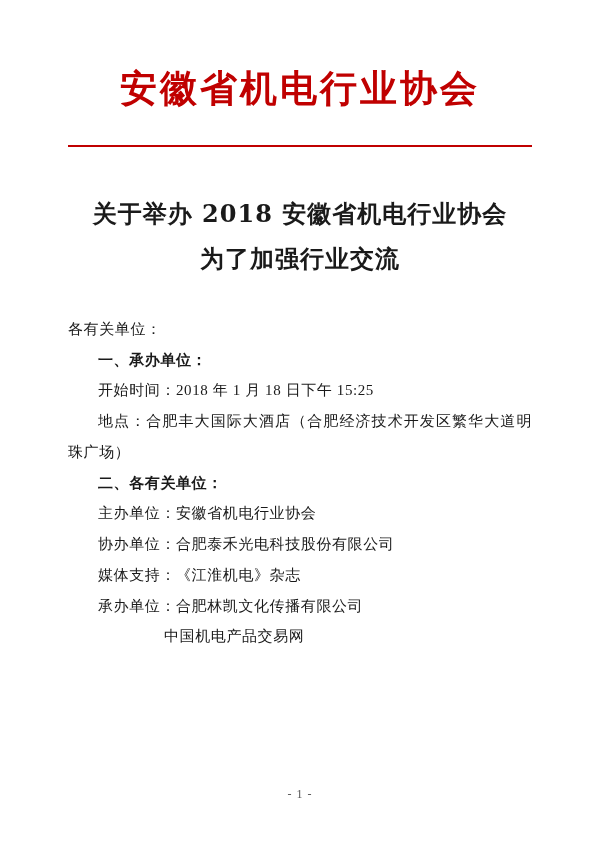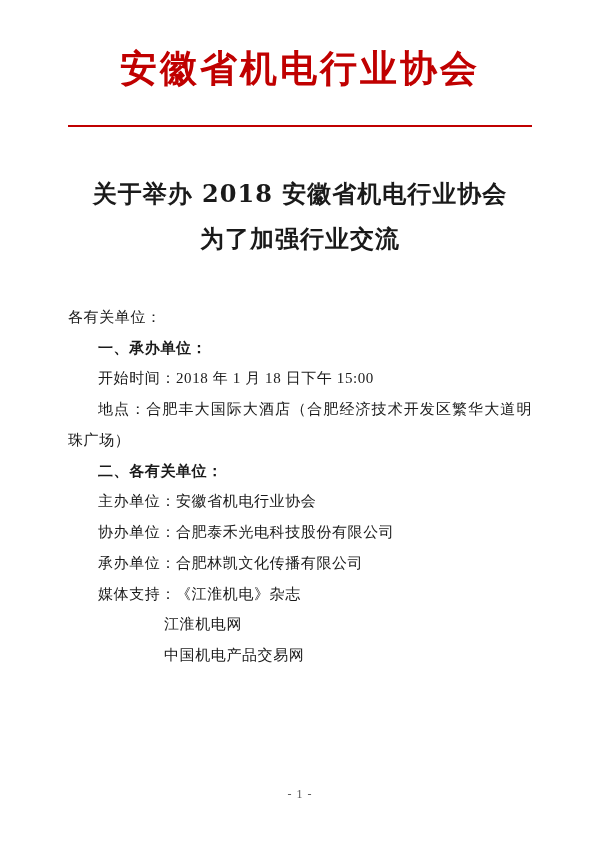--- a/index.html
+++ b/index.html
@@ -18,21 +18,21 @@
   .page {
     width: 600px;
     height: 848px;
     box-sizing: border-box;
     padding: 0 68px;
     position: relative;
     background: #ffffff;
   }
   .letterhead {
     text-align: center;
-    padding-top: 48px;
+    padding-top: 68px;
   }
   .letterhead-title {
     color: #c00000;
     font-family: "DejaVu Serif", serif;
     font-weight: bold;
     font-size: 37px;
     letter-spacing: 3px;
     line-height: 1.1;
     white-space: nowrap;
   }
@@ -49,21 +49,21 @@
     font-weight: bold;
     font-size: 24px;
     line-height: 1.9;
     letter-spacing: 1px;
     color: #1a1a1a;
   }
   .doc-title .line {
     display: block;
   }
   .body-text {
-    margin-top: 40px;
+    margin-top: 32px;
     font-size: 15px;
     line-height: 2.05;
     letter-spacing: 0.6px;
     color: #1a1a1a;
   }
   .p {
     margin: 0;
     text-align: justify;
   }
   .indent2 {
@@ -106,35 +106,34 @@
     <span class="line">为了加强行业交流</span>
   </div>
 
   <div class="body-text">
 
     <p class="p">各有关单位：</p>
 
 
     <p class="p heading-item">一、承办单位：</p>
 
-    <p class="p sub-item">开始时间：2018 年 1 月 18 日下午 15:00</p>
+    <p class="p sub-item">开始时间：2018 年 1 月 18 日下午 15:25</p>
 
     <p class="p sub-item">地点：合肥丰大国际大酒店（合肥经济技术开发区繁华大道明珠广场）</p>
 
     <p class="p heading-item">二、各有关单位：</p>
 
     <p class="p sub-item">主办单位：安徽省机电行业协会</p>
 
     <p class="p sub-item">协办单位：合肥泰禾光电科技股份有限公司</p>
 
+    <p class="p sub-item">媒体支持：《江淮机电》杂志</p>
+
     <p class="p sub-item">承办单位：合肥林凯文化传播有限公司</p>
 
-    <p class="p sub-item">媒体支持：《江淮机电》杂志</p>
-
-    <p class="p sub-item-deep">江淮机电网</p>
 
     <p class="p sub-item-deep">中国机电产品交易网</p>
 
   </div>
 
   <div class="footer-pagenum">- 1 -</div>
 
 </div>
 
 </body></html>

